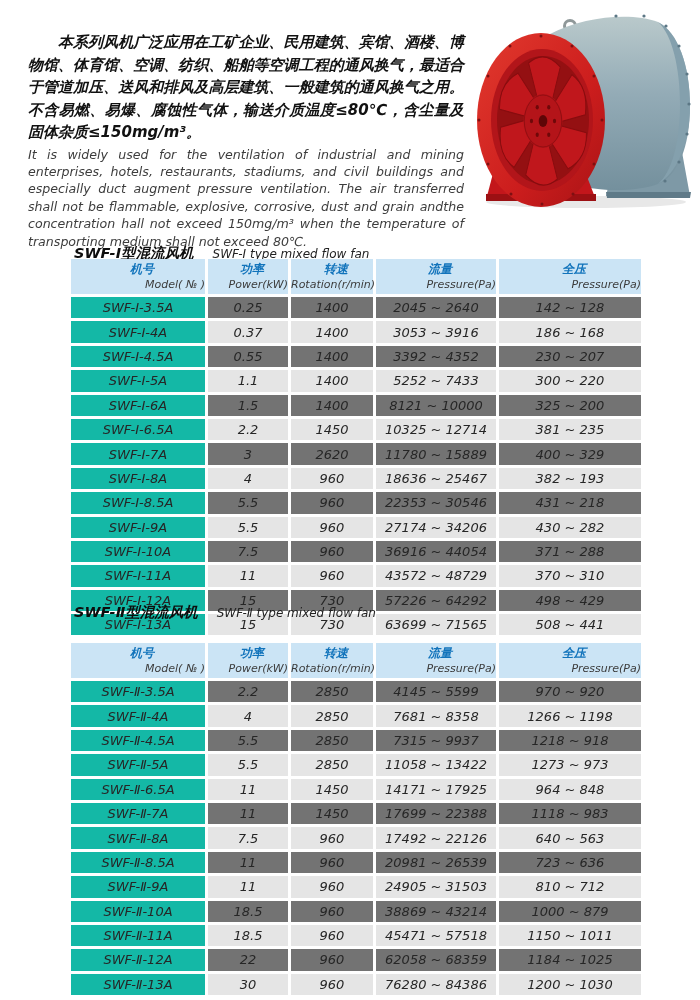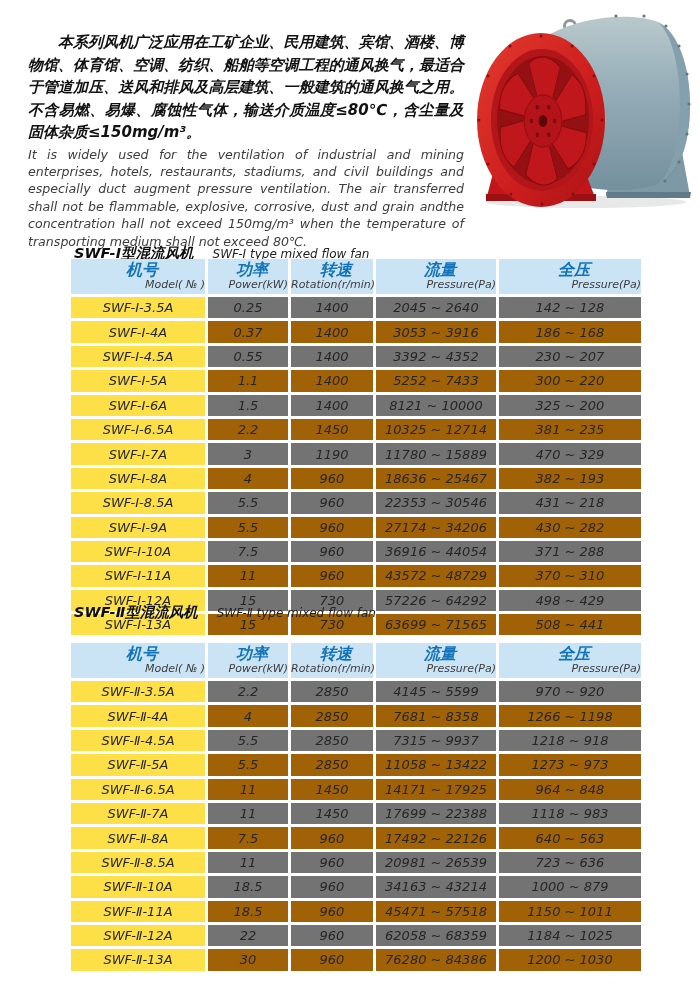--- a/index.html
+++ b/index.html
@@ -14,26 +14,26 @@
   .sec-title{position:absolute;left:74px;font-size:14.5px;color:#0d0d0d;}
   .sec-title .zh{font-weight:bold;}
   .sec-title .en{font-weight:normal;font-size:12px;margin-left:19px;color:#222;}
   .t1-title{top:244px;}
   .t2-title{top:603px;}
   table.spec{position:absolute;left:68px;width:570px;border-collapse:separate;
              border-spacing:3px;table-layout:fixed;}
   .t1{top:256px;}
   .t2{top:640px;}
   th{background:#cbe4f5;padding:2px 0 3px 0;vertical-align:middle;}
-  .th-zh{font-size:16px;font-weight:bold;color:#1173bb;line-height:17px;padding-left:8px;}
+  .th-zh{font-size:12px;font-weight:bold;color:#1173bb;line-height:17px;padding-left:8px;}
   .th-en{font-size:11px;font-weight:normal;color:#3c3c3c;line-height:13px;text-align:right;}
   td{height:19.4px;line-height:19px;text-align:center;font-size:13px;color:#262626;
      overflow:hidden;white-space:nowrap;}
-  td.c-model{background:#fde047;}
-  td.c-blue{background:#a16207;}
+  td.c-model{background:#14b8a6;}
+  td.c-blue{background:#e5e5e5;}
   td.c-white{background:#737373;}
 </style>
 </head>
 <body>
 
 <div class="page">
 
   <p class="intro-zh">本系列风机广泛应用在工矿企业、民用建筑、宾馆、酒楼、博物馆、体育馆、空调、纺织、船舶等空调工程的通风换气，最适合于管道加压、送风和排风及高层建筑、一般建筑的通风换气之用。不含易燃、易爆、腐蚀性气体，输送介质温度≤80℃，含尘量及固体杂质≤150mg/m³。</p>
   <p class="intro-en">It is widely used for the ventilation of industrial and mining enterprises, hotels, restaurants, stadiums, and civil buildings and especially duct augment pressure ventilation. The air transferred shall not be flammable, explosive, corrosive, dust and grain andthe concentration hall not exceed 150mg/m³ when the temperature of transporting medium shall not exceed 80℃.</p>
 
@@ -199,23 +199,23 @@
         <tr>
           <td class="c-model">SWF-Ⅰ-6.5A</td>
           <td class="c-blue">2.2</td>
           <td class="c-blue">1450</td>
           <td class="c-blue">10325 ~ 12714</td>
           <td class="c-blue">381 ~ 235</td>
         </tr>
         <tr>
           <td class="c-model">SWF-Ⅰ-7A</td>
           <td class="c-white">3</td>
-          <td class="c-white">1190</td>
+          <td class="c-white">2620</td>
           <td class="c-white">11780 ~ 15889</td>
-          <td class="c-white">470 ~ 329</td>
+          <td class="c-white">400 ~ 329</td>
         </tr>
         <tr>
           <td class="c-model">SWF-Ⅰ-8A</td>
           <td class="c-blue">4</td>
           <td class="c-blue">960</td>
           <td class="c-blue">18636 ~ 25467</td>
           <td class="c-blue">382 ~ 193</td>
         </tr>
         <tr>
           <td class="c-model">SWF-Ⅰ-8.5A</td>
@@ -349,24 +349,31 @@
           <td class="c-blue">640 ~ 563</td>
         </tr>
         <tr>
           <td class="c-model">SWF-Ⅱ-8.5A</td>
           <td class="c-white">11</td>
           <td class="c-white">960</td>
           <td class="c-white">20981 ~ 26539</td>
           <td class="c-white">723 ~ 636</td>
         </tr>
         <tr>
+          <td class="c-model">SWF-Ⅱ-9A</td>
+          <td class="c-blue">11</td>
+          <td class="c-blue">960</td>
+          <td class="c-blue">24905 ~ 31503</td>
+          <td class="c-blue">810 ~ 712</td>
+        </tr>
+        <tr>
           <td class="c-model">SWF-Ⅱ-10A</td>
           <td class="c-white">18.5</td>
           <td class="c-white">960</td>
-          <td class="c-white">34163 ~ 43214</td>
+          <td class="c-white">38869 ~ 43214</td>
           <td class="c-white">1000 ~ 879</td>
         </tr>
         <tr>
           <td class="c-model">SWF-Ⅱ-11A</td>
           <td class="c-blue">18.5</td>
           <td class="c-blue">960</td>
           <td class="c-blue">45471 ~ 57518</td>
           <td class="c-blue">1150 ~ 1011</td>
         </tr>
         <tr>

